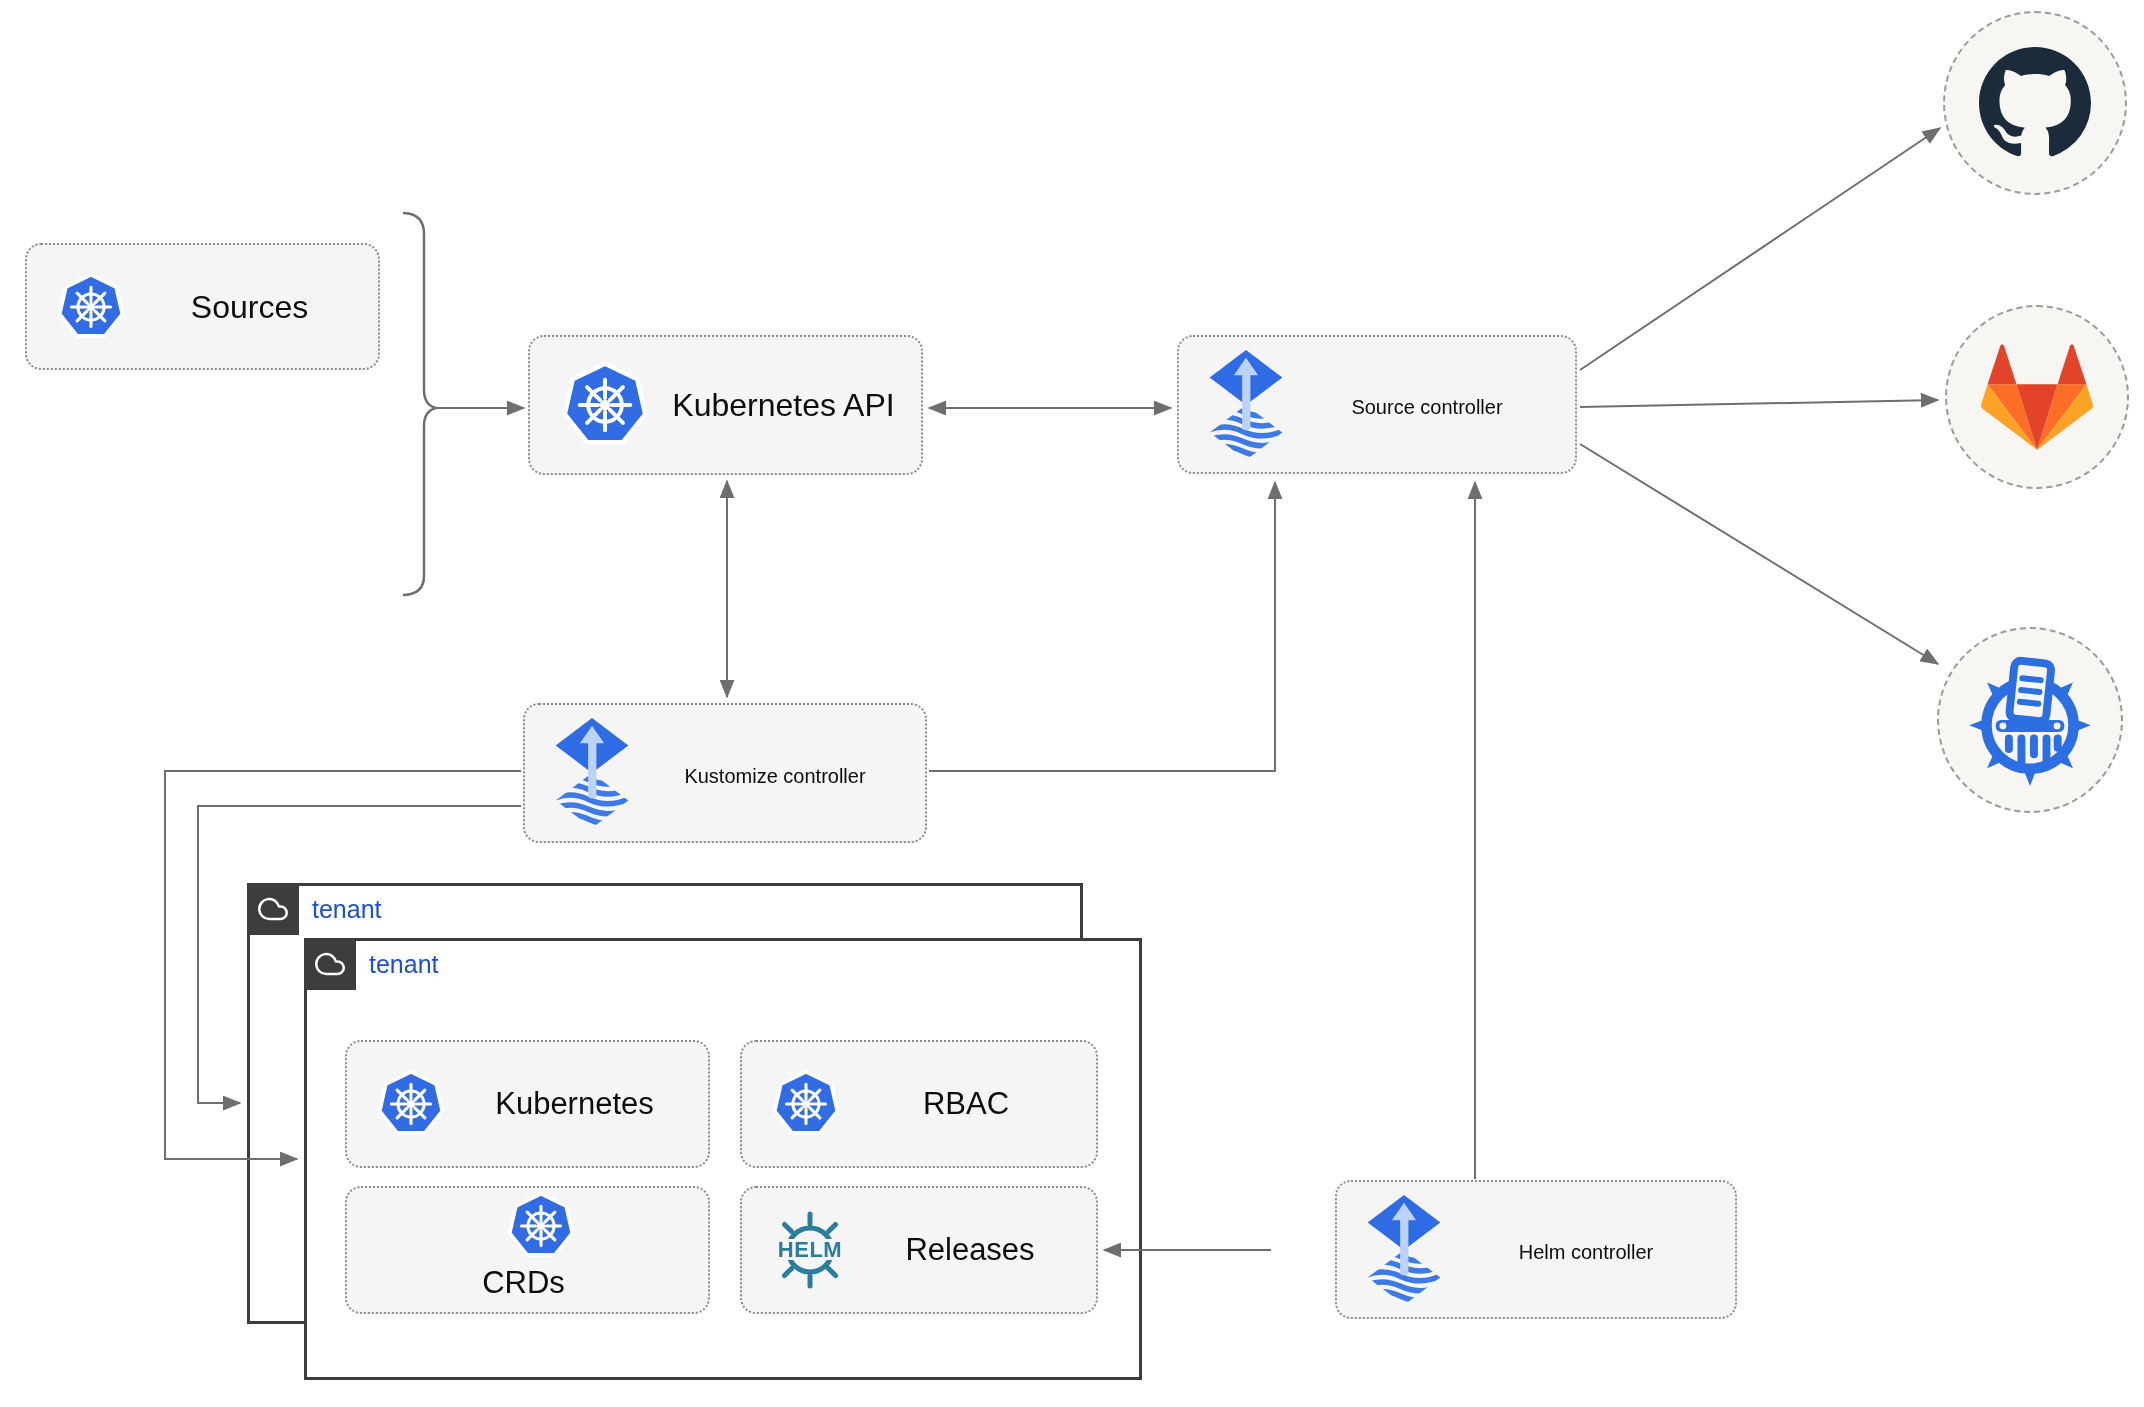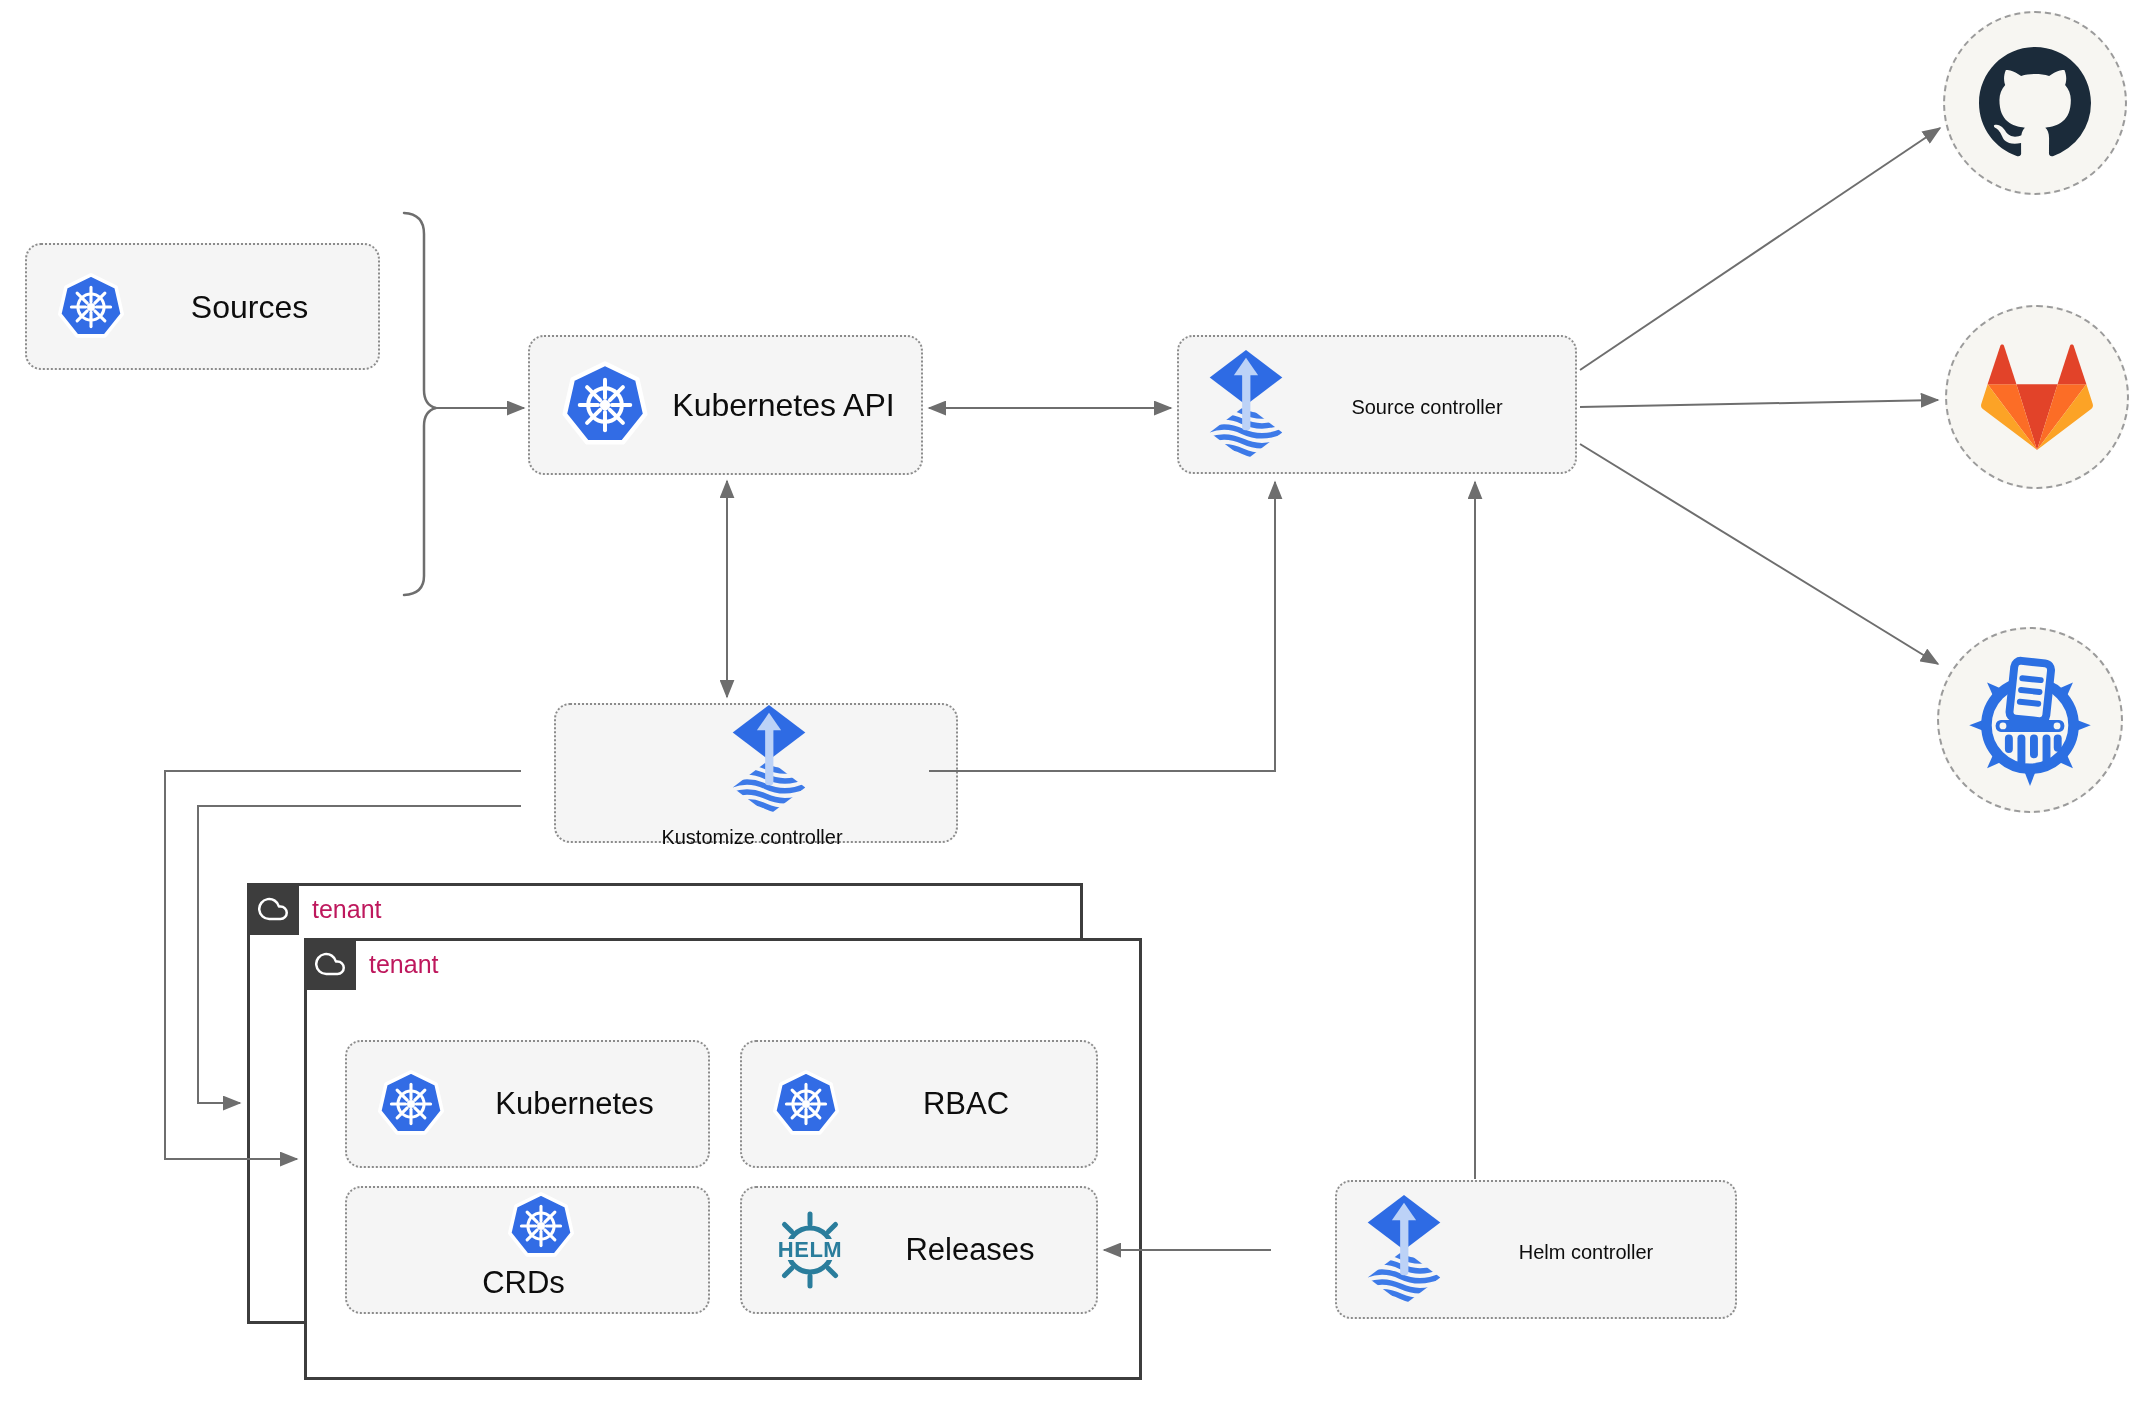--- a/index.html
+++ b/index.html
@@ -13,21 +13,21 @@
                padding:0 16px 0 8px;}
   .node .label.nowrap{white-space:nowrap;}
   .node .label .wrapbox{display:inline-block;max-width:214px;font-size:20px;}
   .big-label{font-size:32px !important;}
   .endpoint{position:absolute;border-radius:50%;border:2.5px dashed #9b9b9b;background:#f7f6f2;
             display:flex;align-items:center;justify-content:center;box-sizing:border-box;z-index:4;}
   .tenant{position:absolute;background:#ffffff;border:3px solid #3d3d3d;box-sizing:border-box;}
   .tenant-tab{position:absolute;top:-3px;left:-3px;width:52px;height:52px;background:#3d3d3d;
               display:flex;align-items:center;justify-content:center;}
   .tenant-label{position:absolute;top:-3px;left:62px;height:52px;line-height:52px;
-                font-size:25px;color:#be185d;}
+                font-size:25px;color:#1d4ed8;}
   .hiddendefs{position:absolute;width:0;height:0;overflow:hidden;}
 </style>
 </head>
 <body>
 
 <svg class="hiddendefs" aria-hidden="true">
   <defs>
     <symbol id="ic-k8s" viewBox="-32 -32 64 64">
       <polygon points="0,-27 21.1,-16.8 26.3,6 11.7,24.3 -11.7,24.3 -26.3,6 -21.1,-16.8" fill="#326ce5" stroke="#ffffff" stroke-width="3" stroke-linejoin="round"></polygon>
       <g stroke="#ffffff" stroke-width="2.6" stroke-linecap="round" fill="none">
@@ -200,21 +200,21 @@
 
   <div class="node" style="left:1177px;top:335px;width:400px;height:139px;">
     <span class="icon">
       <svg width="82" height="110">
           <use href="#ic-flux"></use>
         </svg>
       </span>
     <span class="label"><span class="wrapbox">Source controller</span></span>
   </div>
 
-  <div class="node" style="left:554px;top:703px;width:404px;height:140px;flex-direction:column;">
+  <div class="node" style="left:523px;top:703px;width:404px;height:140px;">
     <span class="icon">
       <svg width="82" height="110">
           <use href="#ic-flux"></use>
         </svg>
       </span>
     <span class="label"><span class="wrapbox">Kustomize controller</span></span>
   </div>
 
   <div class="node" style="left:1335px;top:1180px;width:402px;height:139px;">
     <span class="icon">

